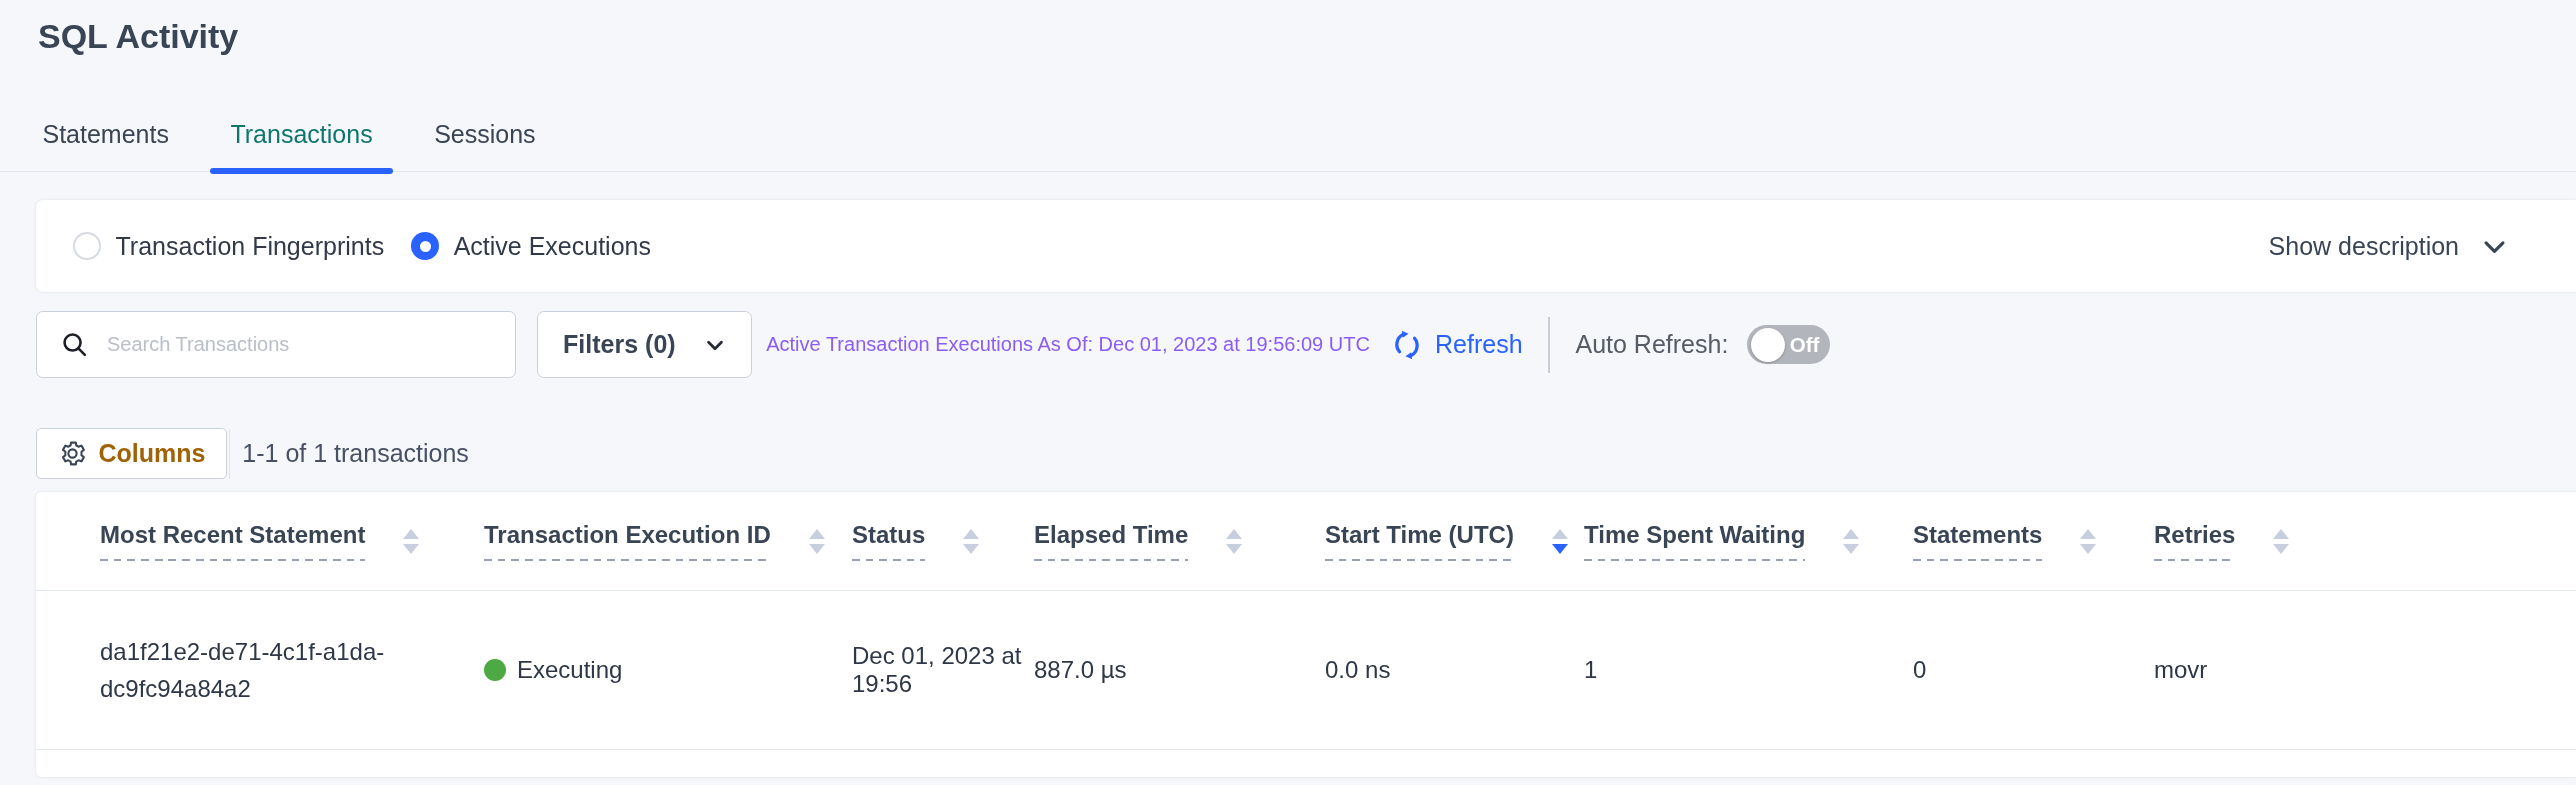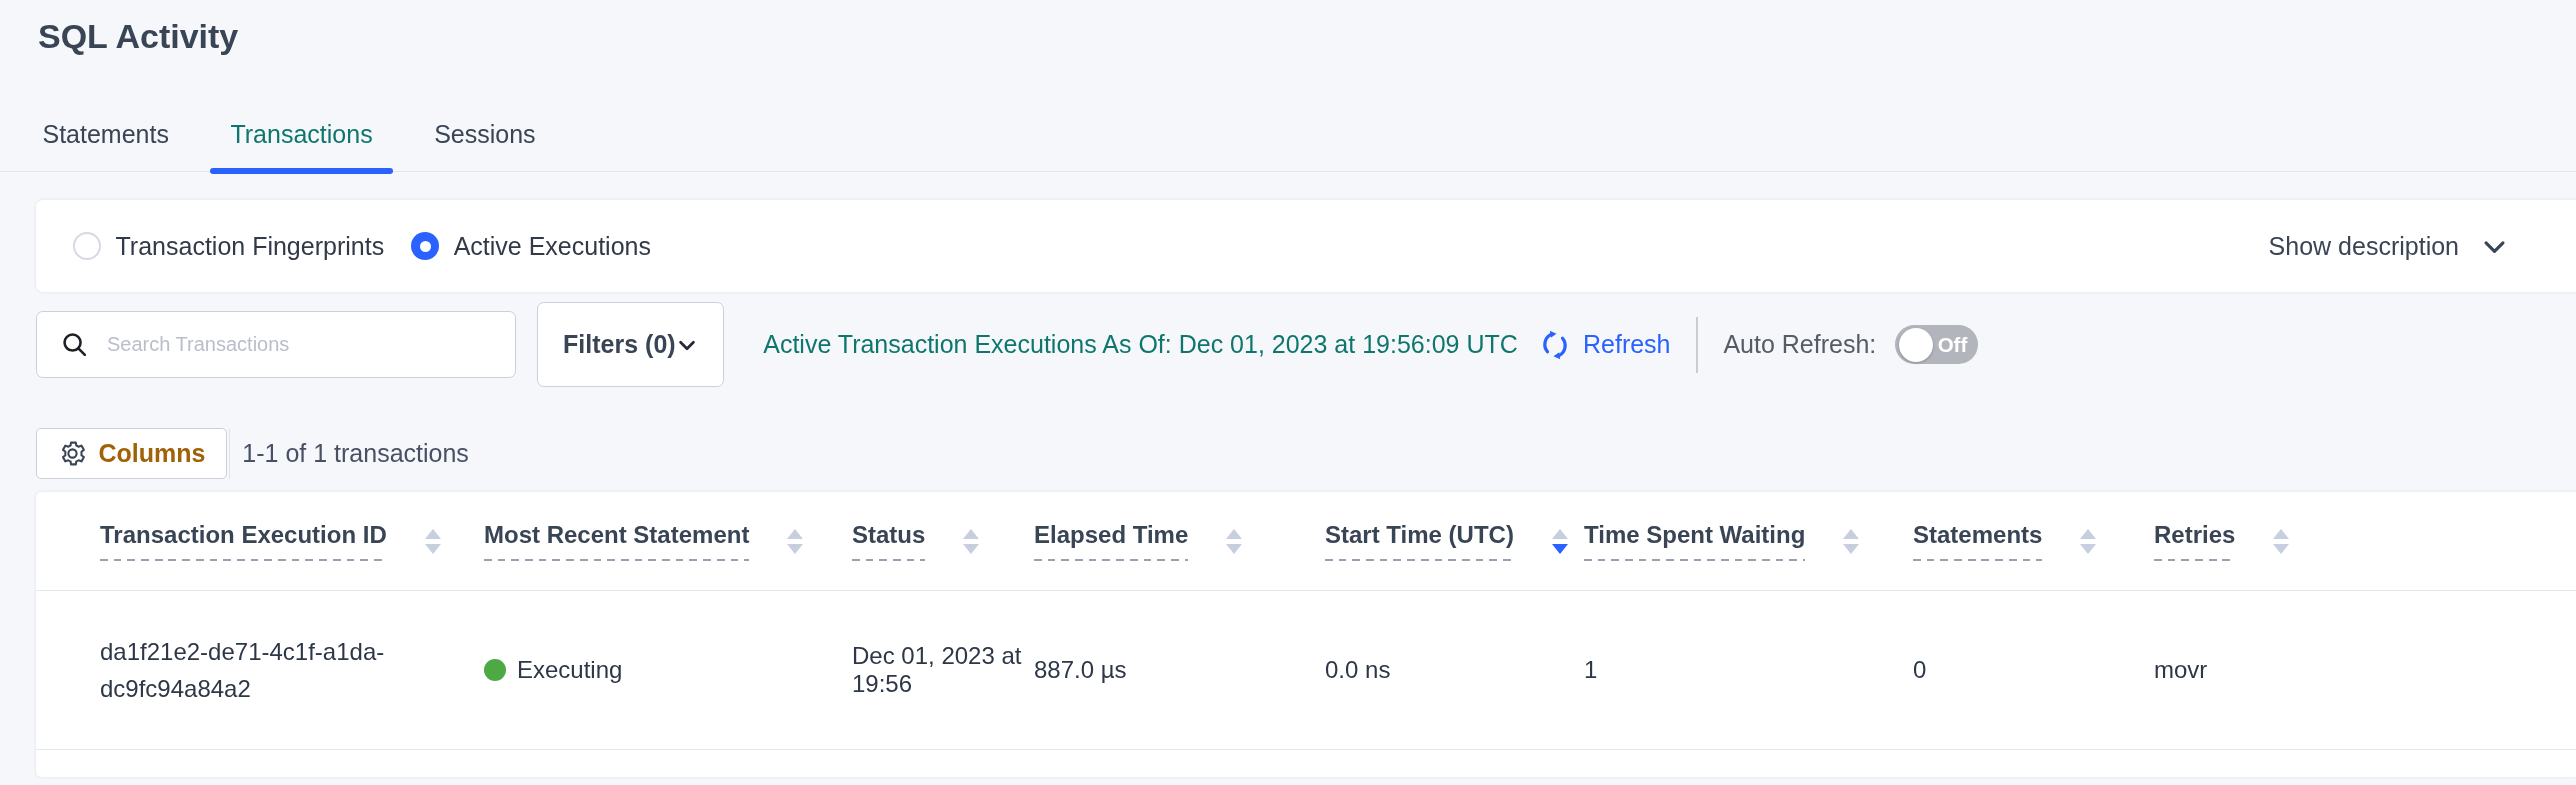--- a/index.html
+++ b/index.html
@@ -67,26 +67,26 @@
     width:480px; height:67px; background:#fff;
     border:1.7px solid #c9cfdb; border-radius:6.8px;
     display:flex; align-items:center; padding:0 17px 0 22px;
   }
   .search-box input {
     border:none; outline:none; flex:1; margin-left:17px;
     font-size:20px; font-family:inherit; color:#394455; background:transparent;
   }
   .search-box input::placeholder { color:#b9bec9; }
   .filters-btn {
-    margin-left:20.5px; height:85px; padding:0 25.6px;
+    margin-left:20.5px; height:67px; padding:0 25.6px;
     background:#fff; border:1.7px solid #c9cfdb; border-radius:6.8px;
-    display:flex; align-items:center; gap:0;
+    display:flex; align-items:center; gap:28px;
     font-size:25px; font-weight:700; color:#394455; cursor:pointer;
   }
-  .asof-text { margin-left:39px; font-size:25px; color:#0f766e; }
+  .asof-text { margin-left:14px; font-size:20px; color:#8b5cf6; }
   .refresh { margin-left:19px; display:flex; align-items:center; gap:10.2px; cursor:pointer; }
   .refresh-label { font-size:25px; color:#2962ff; }
   .v-divider { width:1.7px; height:56px; background:#c9cdd6; margin:0 25.6px; }
   .auto-refresh-label { font-size:25px; color:#565c66; }
   .toggle {
     margin-left:19px; width:83px; height:39px; border-radius:19.6px;
     background:#b2b6bc; position:relative; cursor:pointer; flex:none;
   }
   .toggle-knob {
     position:absolute; left:3.4px; top:2.6px; width:34px; height:34px;
@@ -214,28 +214,28 @@
     </span>
     <span>Columns</span>
   </div>
   <div class="columns-divider"></div>
   <div class="results-count">1-1 of 1 transactions</div>
 </div>
 
 <div class="table-card">
   <div class="tgrid thead">
     <div class="th">
+      <span class="th-label">Most Recent Statement</span>
+      <span class="sort">
+          <span class="up"></span>
+          <span class="down"></span>
+        </span>
+    </div>
+    <div class="th">
       <span class="th-label">Transaction Execution ID</span>
-      <span class="sort">
-          <span class="up"></span>
-          <span class="down"></span>
-        </span>
-    </div>
-    <div class="th">
-      <span class="th-label">Most Recent Statement</span>
       <span class="sort">
           <span class="up"></span>
           <span class="down"></span>
         </span>
     </div>
     <div class="th">
       <span class="th-label">Status</span>
       <span class="sort">
           <span class="up"></span>
           <span class="down"></span>

